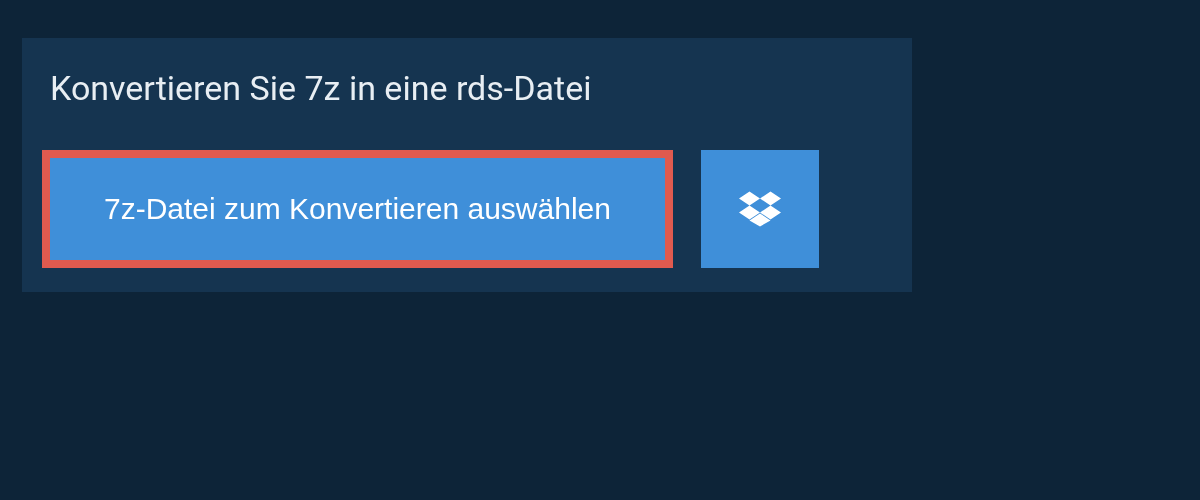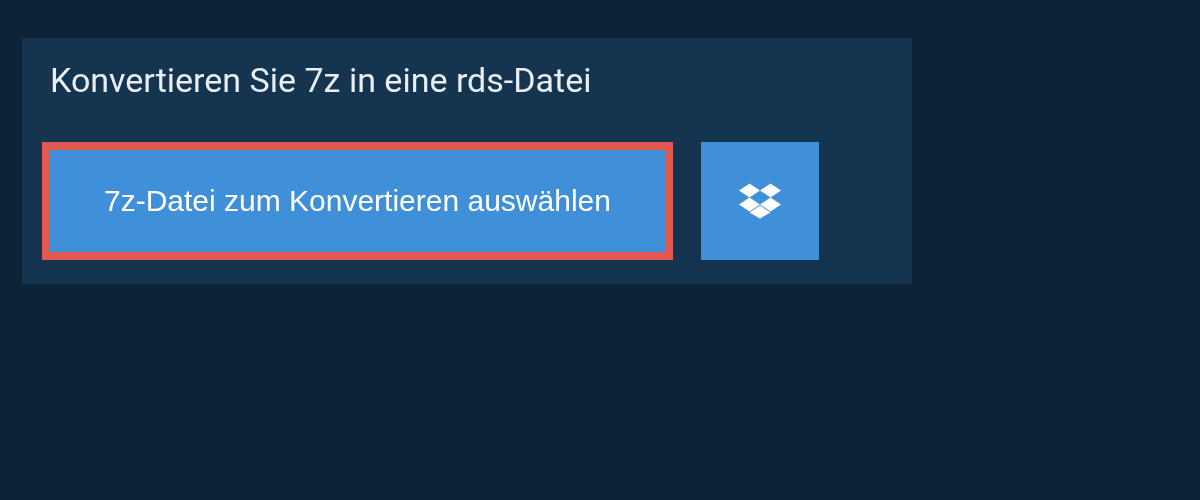--- a/index.html
+++ b/index.html
@@ -20,20 +20,21 @@
       left: 22px;
       width: 890px;
       background: #153450;
     }
     .title-bar {
       padding: 22px 28px 24px 28px;
       color: #e8eef3;
       font-size: 34px;
       font-weight: 400;
       display: inline-block;
+      margin-top: 8px;
     }
     .button-row {
       display: flex;
       align-items: stretch;
       padding: 18px 20px 24px 20px;
       gap: 28px;
     }
     .highlight-frame {
       border: 8px solid #e05a4f;
       display: inline-block;

